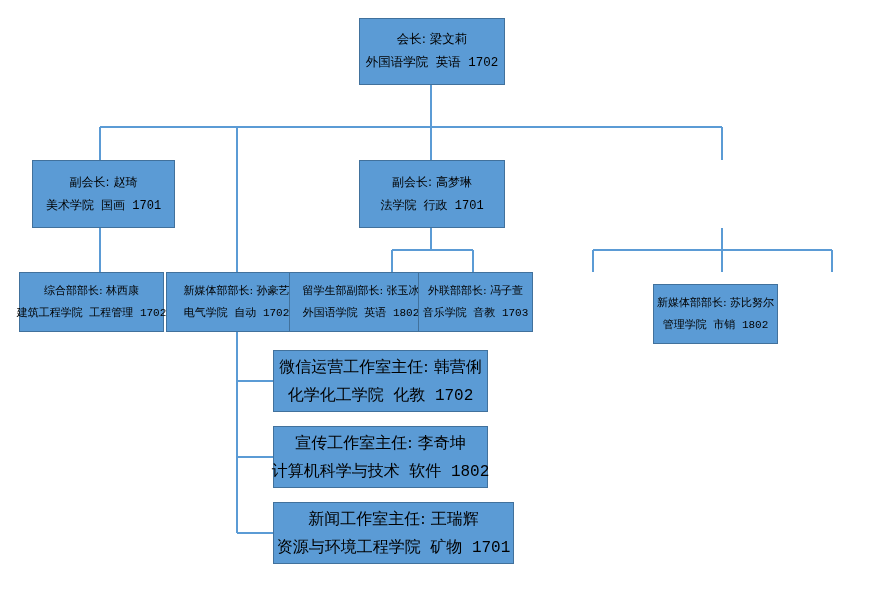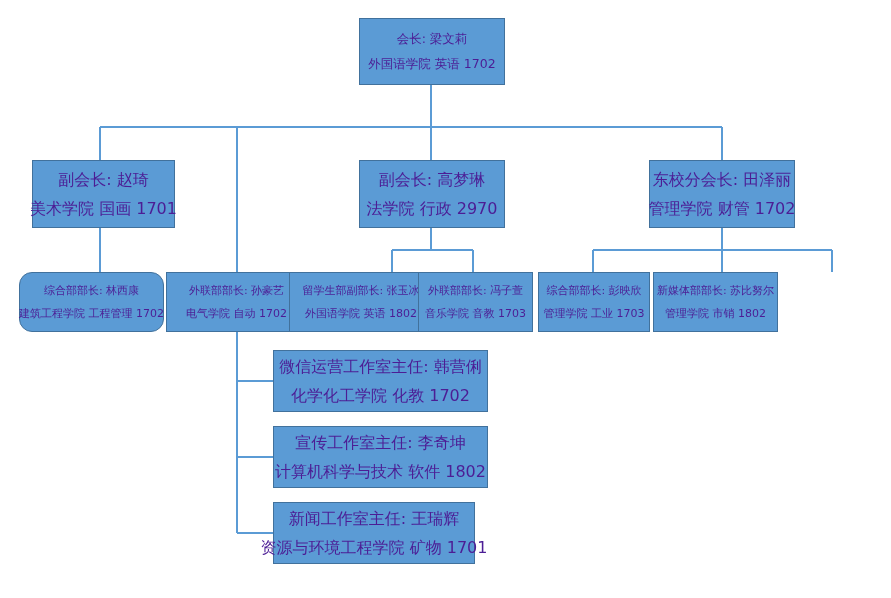--- a/index.html
+++ b/index.html
@@ -26,36 +26,37 @@
   }
   .node {
     position: absolute;
     box-sizing: border-box;
     background: #5B9BD5;
     border: 1px solid #41719C;
     display: flex;
     flex-direction: column;
     align-items: center;
     justify-content: center;
-    color: #4c1d95;
+    color: #000000;
     text-align: center;
     line-height: 1.25;
     z-index: 2;
   }
   .node .line1 {
     display: block;
     white-space: nowrap;
     margin-bottom: 9px;
   }
   .node .line2 {
     display: block;
     white-space: nowrap;
+    font-family: Liberation Mono, monospace;
   }
   .n-top       { font-size: 12.5px; }
-  .n-vice      { font-size: 16px; }
+  .n-vice      { font-size: 12px; }
   .n-dept      { font-size: 11px; }
   .n-studio    { font-size: 16px; }
 </style>
 </head>
 <body>
 
 <div id="chart-root">
 
   <svg id="connector-layer" viewBox="0 0 891 598" xmlns="http://www.w3.org/2000/svg">
     <g stroke="#5B9BD5" stroke-width="2.2" fill="none" shape-rendering="crispEdges">
@@ -95,67 +96,59 @@
     <span class="line2">外国语学院 英语 1702</span>
   </div>
 
   <div class="node n-vice" style="left:32px; top:160px; width:143px; height:68px;">
     <span class="line1">副会长: 赵琦</span>
     <span class="line2">美术学院 国画 1701</span>
   </div>
 
   <div class="node n-vice" style="left:359px; top:160px; width:146px; height:68px;">
     <span class="line1">副会长: 高梦琳</span>
-    <span class="line2">法学院 行政 2970</span>
+    <span class="line2">法学院 行政 1701</span>
   </div>
 
-  <div class="node n-vice" style="left:649px; top:160px; width:146px; height:68px;">
-    <span class="line1">东校分会长: 田泽丽</span>
-    <span class="line2">管理学院 财管 1702</span>
-  </div>
 
-  <div class="node n-dept" style="left:19px; top:272px; width:145px; height:60px;border-radius:13px;">
+  <div class="node n-dept" style="left:19px; top:272px; width:145px; height:60px;">
     <span class="line1">综合部部长: 林西康</span>
     <span class="line2">建筑工程学院 工程管理 1702</span>
   </div>
 
   <div class="node n-dept" style="left:166px; top:272px; width:141px; height:60px;">
-    <span class="line1">外联部部长: 孙豪艺</span>
+    <span class="line1">新媒体部部长: 孙豪艺</span>
     <span class="line2">电气学院 自动 1702</span>
   </div>
 
   <div class="node n-dept" style="left:289px; top:272px; width:144px; height:60px;">
     <span class="line1">留学生部副部长: 张玉冰</span>
     <span class="line2">外国语学院 英语 1802</span>
   </div>
 
   <div class="node n-dept" style="left:418px; top:272px; width:115px; height:60px;text-align:center;">
     <span class="line1">外联部部长: 冯子萱</span>
     <span class="line2">音乐学院 音教 1703</span>
   </div>
 
-  <div class="node n-dept" style="left:538px; top:272px; width:112px; height:60px;">
-    <span class="line1">综合部部长: 彭映欣</span>
-    <span class="line2">管理学院 工业 1703</span>
-  </div>
 
-  <div class="node n-dept" style="left:653px; top:272px; width:125px; height:60px;">
+  <div class="node n-dept" style="left:653px; top:284px; width:125px; height:60px;">
     <span class="line1">新媒体部部长: 苏比努尔</span>
     <span class="line2">管理学院 市销 1802</span>
   </div>
 
 
   <div class="node n-studio" style="left:273px; top:350px; width:215px; height:62px;">
     <span class="line1">微信运营工作室主任: 韩营俐</span>
     <span class="line2">化学化工学院 化教 1702</span>
   </div>
 
   <div class="node n-studio" style="left:273px; top:426px; width:215px; height:62px;">
     <span class="line1">宣传工作室主任: 李奇坤</span>
     <span class="line2">计算机科学与技术 软件 1802</span>
   </div>
 
-  <div class="node n-studio" style="left:273px; top:502px; width:202px; height:62px;">
+  <div class="node n-studio" style="left:273px; top:502px; width:241px; height:62px;">
     <span class="line1">新闻工作室主任: 王瑞辉</span>
     <span class="line2">资源与环境工程学院 矿物 1701</span>
   </div>
 
 </div>
 
 </body></html>

